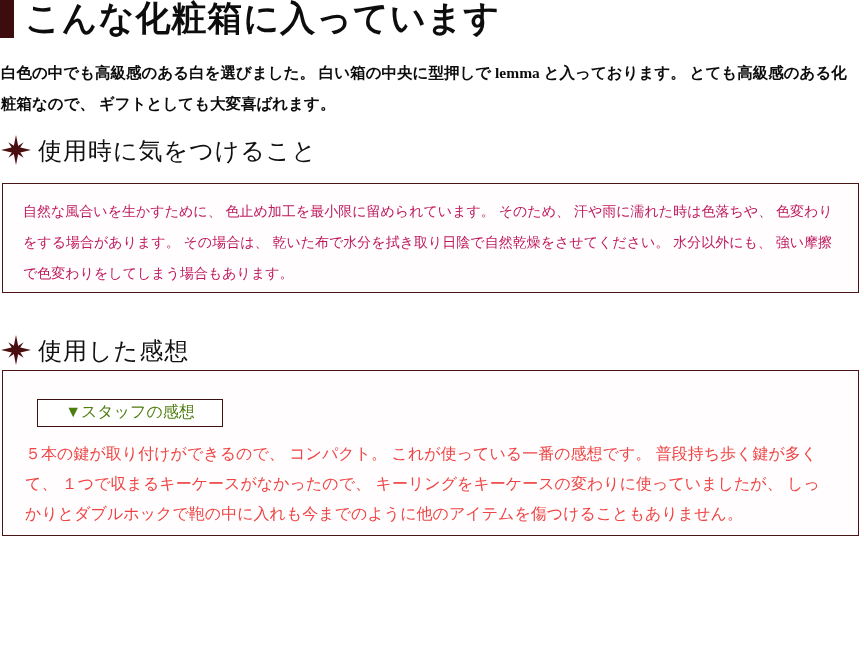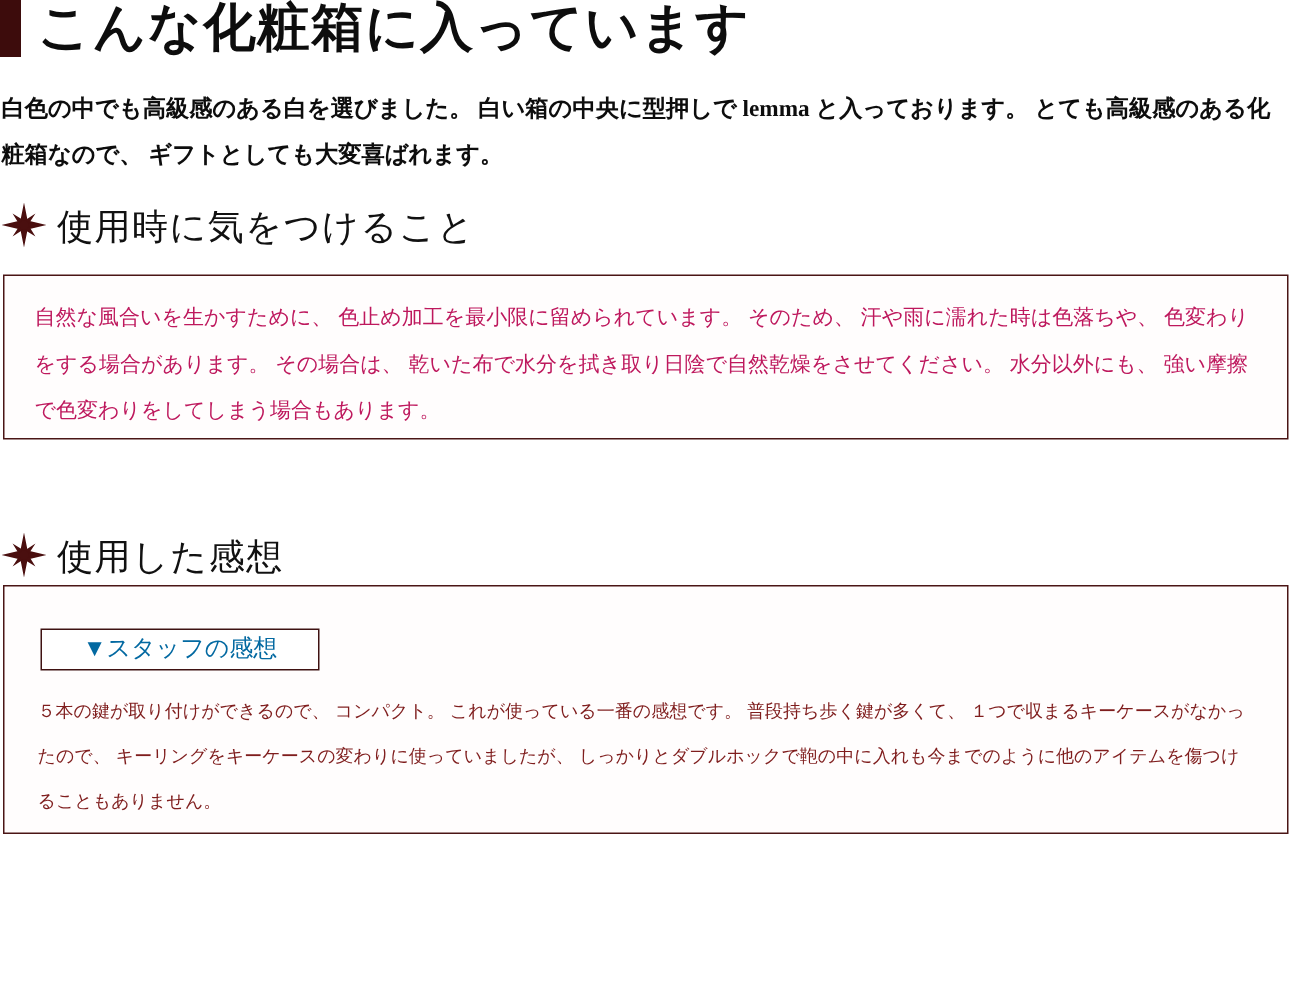--- a/index.html
+++ b/index.html
@@ -48,21 +48,21 @@
   
   .section-heading {
     display: flex;
     margin: 16px 0 0 1px;
     height: 34px;
     font-family: "Liberation Serif", "DejaVu Serif", serif;
     font-size: 24px;
     letter-spacing: 1px;
     color: #111111;
   }
-  .section-heading.review { margin-top: 62px; }
+  .section-heading.review { margin-top: 42px; }
   .star-icon {
     width: 30px;
     height: 30px;
     margin-right: 7px;
     flex: 0 0 auto;
   }
   
   .caution-box {
     margin: 14px 5px 0 2px;
     border: 1px solid #4a1515;
@@ -80,39 +80,39 @@
     border: 1px solid #4a1515;
     background: #fffdfd;
     padding: 28px 22px 6px 22px;
   }
   .staff-label {
     display: inline-block;
     box-sizing: border-box;
     min-width: 186px;
     border: 1px solid #3f1212;
     padding: 2px 10px 3px 10px;
-    margin-left: 2px;
+    margin-left: 12px;
     text-align: center;
     font-family: "Liberation Serif", "DejaVu Serif", serif;
     font-size: 16px;
-    color: #0369a1;
+    color: #4d7c0f;
     background: #ffffff;
   }
   .review-title {
     margin: 20px 0 0 0;
     font-size: 20px;
     font-weight: bold;
     line-height: 26px;
     color: #111111;
   }
   .review-text {
     margin: 12px 0 0 0;
-    font-size: 12px;
+    font-size: 16px;
     line-height: 30px;
-    color: #7f1d1d;
+    color: #ef4444;
   }
 </style>
 </head>
 <body>
 
 <div class="title-bar">
   <div class="title-marker"></div>
   <h1 class="page-title">こんな化粧箱に入っています</h1>
 </div>
 

